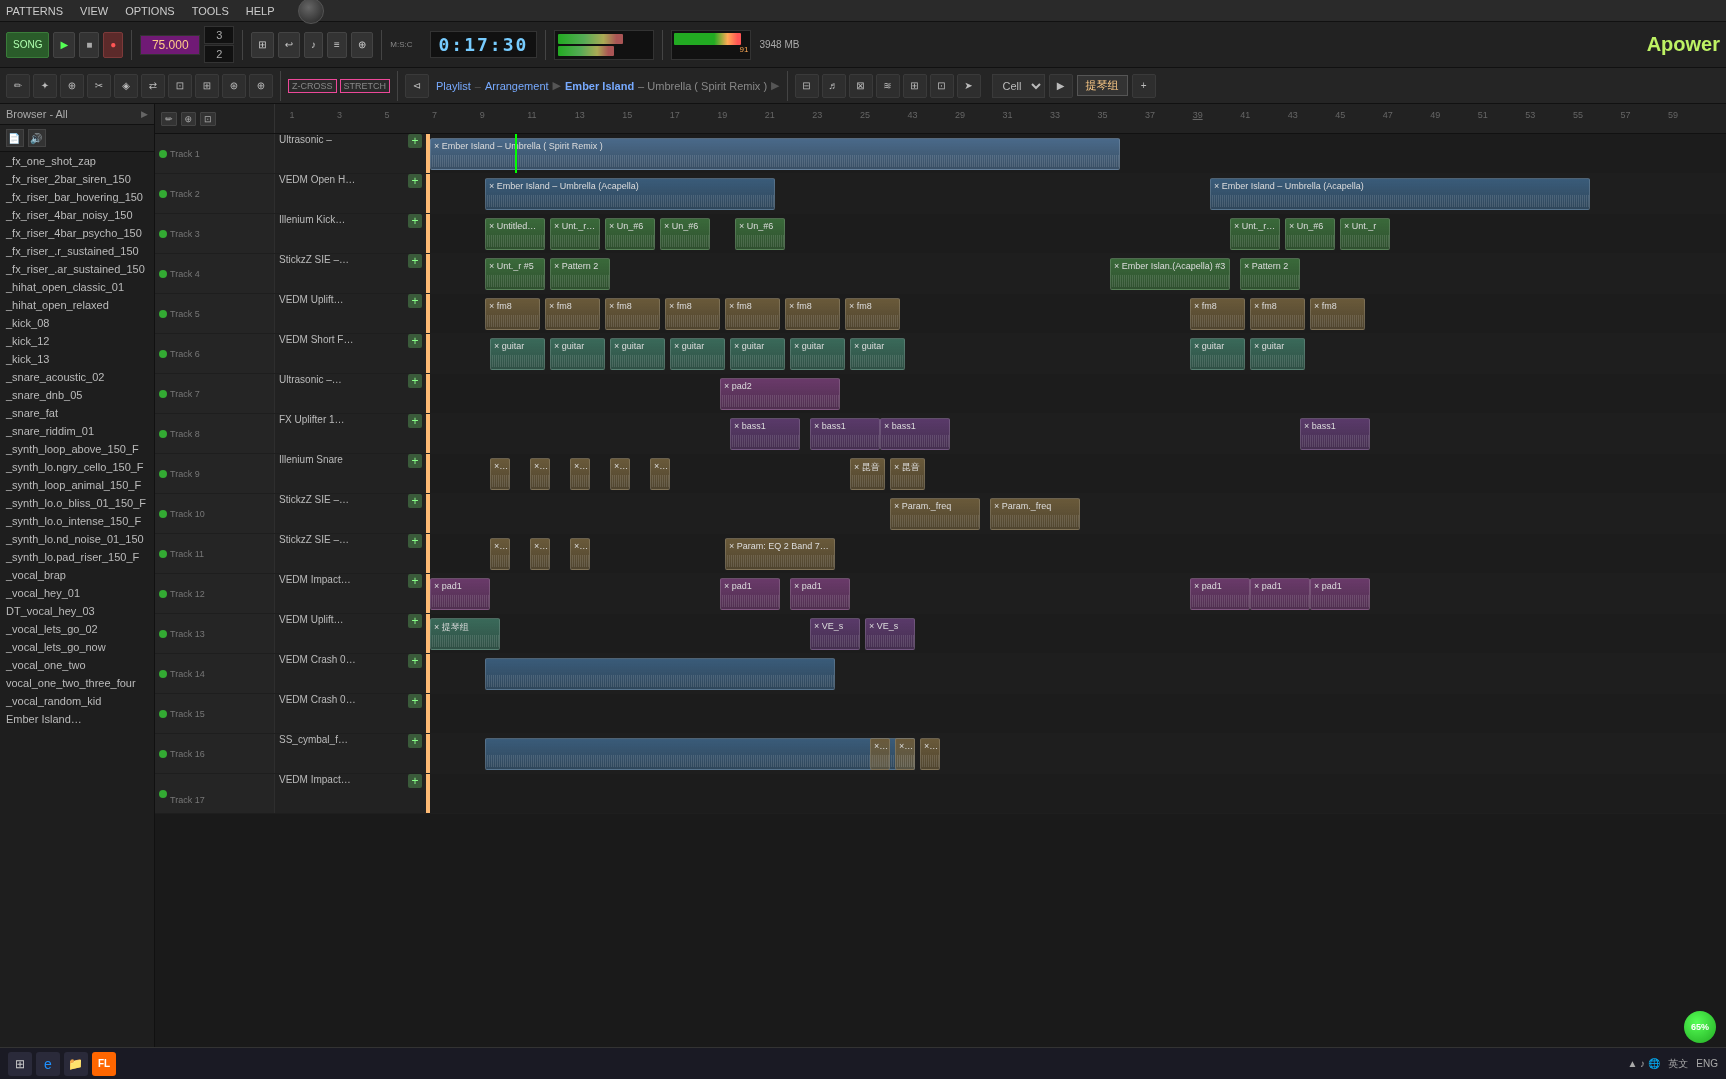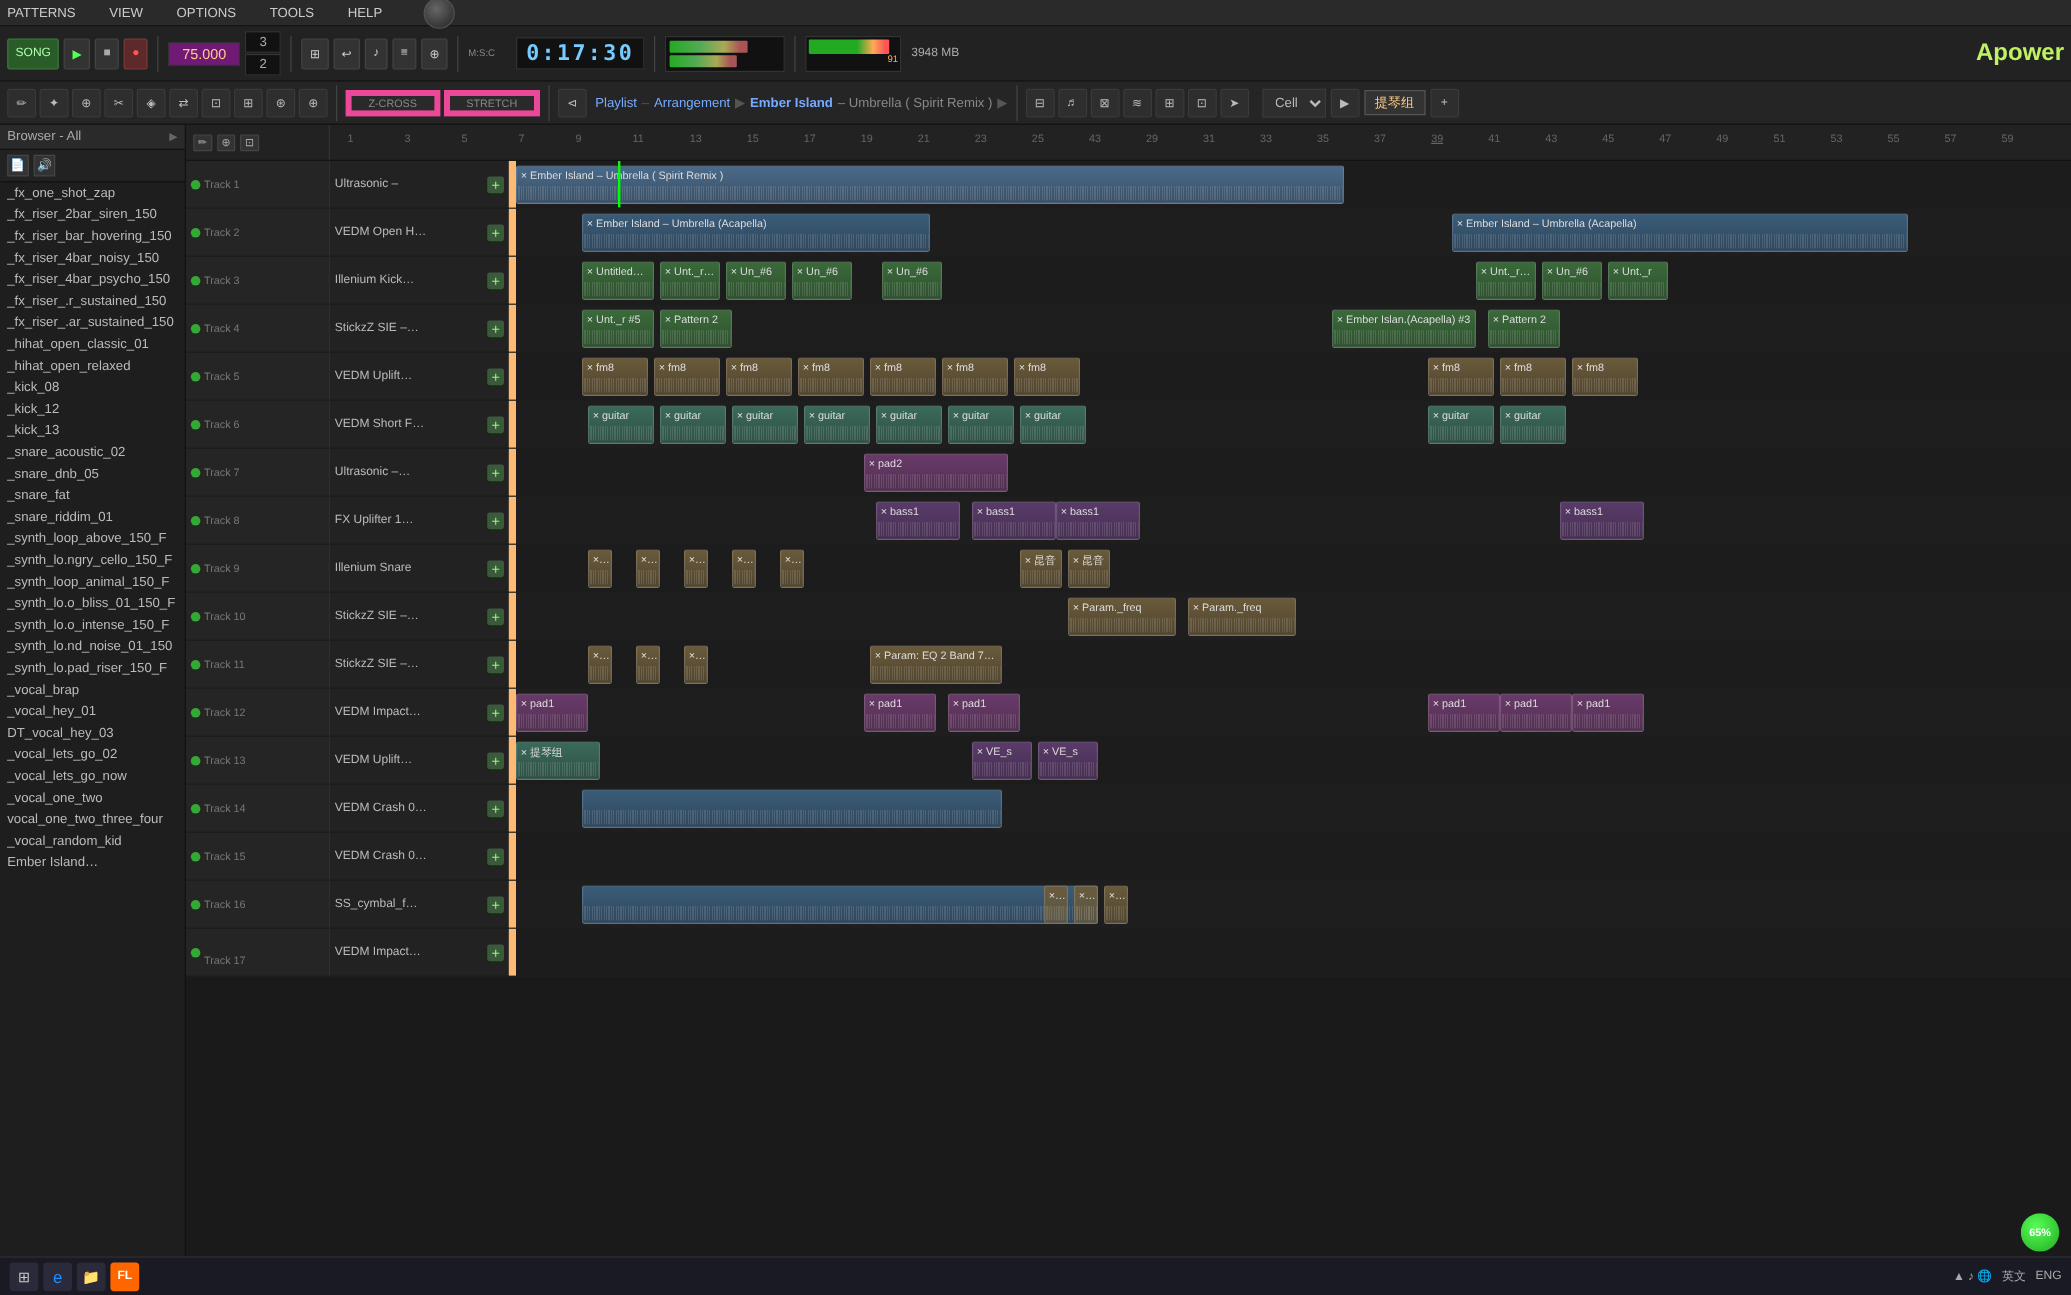--- a/index.html
+++ b/index.html
@@ -13,21 +13,21 @@
       overflow: hidden;
     }
 
     
     #menu-bar {
       background: #2a2a2a;
       height: 22px;
       display: flex;
       align-items: center;
       padding: 0 6px;
-      gap: 28px;
+      gap: 17px;
       border-bottom: 1px solid #111;
     }
     .menu-item {
       color: #ccc;
       font-size: 11px;
       cursor: pointer;
     }
 
     
     #toolbar {
@@ -239,23 +239,22 @@
       align-items: center;
       padding: 0 4px;
       gap: 3px;
       font-size: 10px;
       color: #aaa;
     }
     .track-name-col {
       width: 155px;
       min-width: 155px;
       background: #222;
-      border-right: 6px solid #fdba74;
-      display: flex;
-      align-items: center;
+      border-right: 4px solid #fdba74;
+      display: flex;
       padding: 0 4px;
       gap: 15px;
       font-size: 10px;
       color: #bbb;
     }
     .track-name-text {
       font-size: 10px;
       color: #bbb;
       white-space: nowrap;
       overflow: hidden;
@@ -301,24 +300,24 @@
       align-items: center;
       padding: 0 8px;
       gap: 12px;
       font-size: 10px;
       color: #666;
     }
 
     
     .cross-label {
       background: #2a2a2a;
-      border: 5px solid #ec4899;
+      border: 1px solid #ec4899;
       color: #888;
       font-size: 9px;
-      padding: 1px 14px;
+      padding: 1px 3px;
     }
 
     
     ::-webkit-scrollbar { width: 8px; height: 8px; }
     ::-webkit-scrollbar-track { background: #1a1a1a; }
     ::-webkit-scrollbar-thumb { background: #444; border-radius: 2px; }
 
     .green-circle {
       width: 32px;
       height: 32px;

